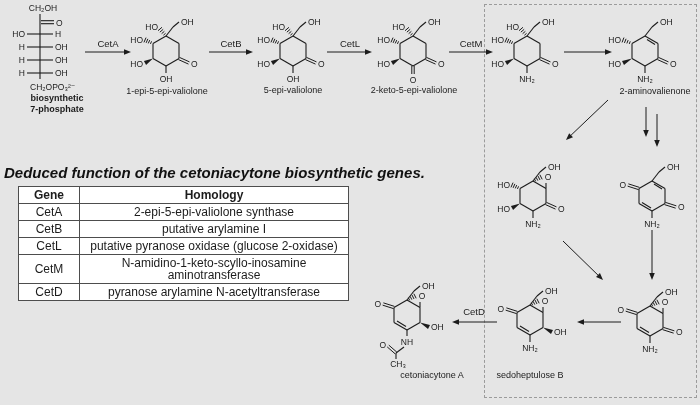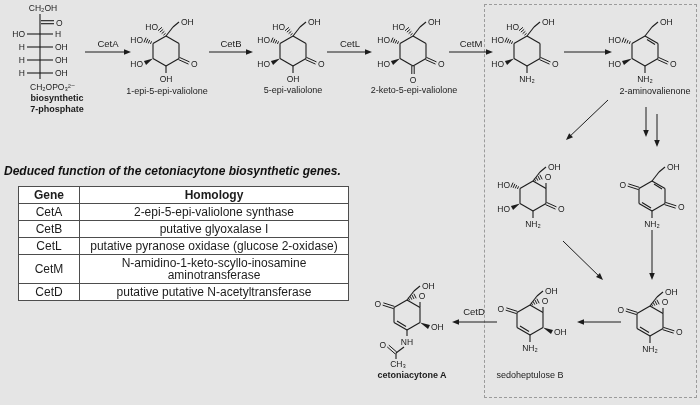--- a/index.html
+++ b/index.html
@@ -4,30 +4,30 @@
 <style>
   html,body{margin:0;padding:0;background:#ffffff;}
   #stage{position:relative;width:700px;height:405px;background:#e5e5e5;overflow:hidden;
          font-family:"Liberation Sans","DejaVu Sans",sans-serif;color:#1c1c1c;}
   #scheme{position:absolute;left:0;top:0;}
   #scheme text{font-family:"Liberation Sans","DejaVu Sans",sans-serif;}
   #pbox{position:absolute;left:484px;top:4px;width:211px;height:392px;
         border:1px dashed #9b9b9b;}
   .cmp{position:absolute;transform:translateX(-50%);font-size:9px;line-height:10.5px;
        text-align:center;white-space:nowrap;color:#1c1c1c;}
-  .cmp.bold{font-weight:bold;}
+  .cmp.bold{font-weight:normal;margin-left:20px;}
   .enz{position:absolute;transform:translateX(-50%);font-size:9.5px;color:#1c1c1c;}
   #enz-cetA{left:108px;top:38px;} #enz-cetB{left:231px;top:38px;}
   #enz-cetL{left:350px;top:38px;} #enz-cetM{left:471px;top:38px;}
   #enz-cetD{left:474px;top:306px;}
   #lbl-sed{left:57px;top:93px;font-weight:bold;}
   #lbl-m2{left:167px;top:86px;} #lbl-m3{left:293px;top:85px;} #lbl-m4{left:414px;top:85px;}
   #lbl-m5{left:533px;top:84px;} #lbl-m6{left:655px;top:86px;}
   #lbl-m10{left:530px;top:370px;} #lbl-m11{left:412px;top:370px;}
-  #caption{position:absolute;left:4px;top:164px;font-size:12px;font-weight:bold;
+  #caption{position:absolute;left:4px;top:164px;font-size:15px;font-weight:bold;
            font-style:italic;white-space:nowrap;color:#111;}
   #gf-table{position:absolute;left:18px;top:186px;border-collapse:collapse;}
   #gf-table th,#gf-table td{border:1px solid #4d4d4d;font-size:12px;line-height:12px;
            padding:2px 5px;text-align:center;color:#1c1c1c;background:#fff;}
   #gf-table th{font-weight:bold;}
   #gf-table td.gene,#gf-table th.gene{width:50px;}
   #gf-table td.hom,#gf-table th.hom{width:258px;}
 </style>
 </head>
 <body>
@@ -401,29 +401,29 @@
           <th class="hom">Homology</th>
         </tr>
       </thead>
     <tbody id="gf-body">
         <tr>
           <td class="gene">CetA</td>
           <td class="hom">2-epi-5-epi-valiolone synthase</td>
         </tr>
         <tr>
           <td class="gene">CetB</td>
-          <td class="hom">putative glyoxalase I</td>
+          <td class="hom">putative arylamine I</td>
         </tr>
         <tr>
           <td class="gene">CetL</td>
           <td class="hom">putative pyranose oxidase (glucose 2-oxidase)</td>
         </tr>
         <tr>
           <td class="gene">CetM</td>
           <td class="hom">N-amidino-1-keto-scyllo-inosamine aminotransferase</td>
         </tr>
         <tr>
           <td class="gene">CetD</td>
-          <td class="hom">putative putative N-acetyltransferase</td>
+          <td class="hom">pyranose arylamine N-acetyltransferase</td>
         </tr>
       </tbody>
   </table>
 </div>
 
 </body></html>

